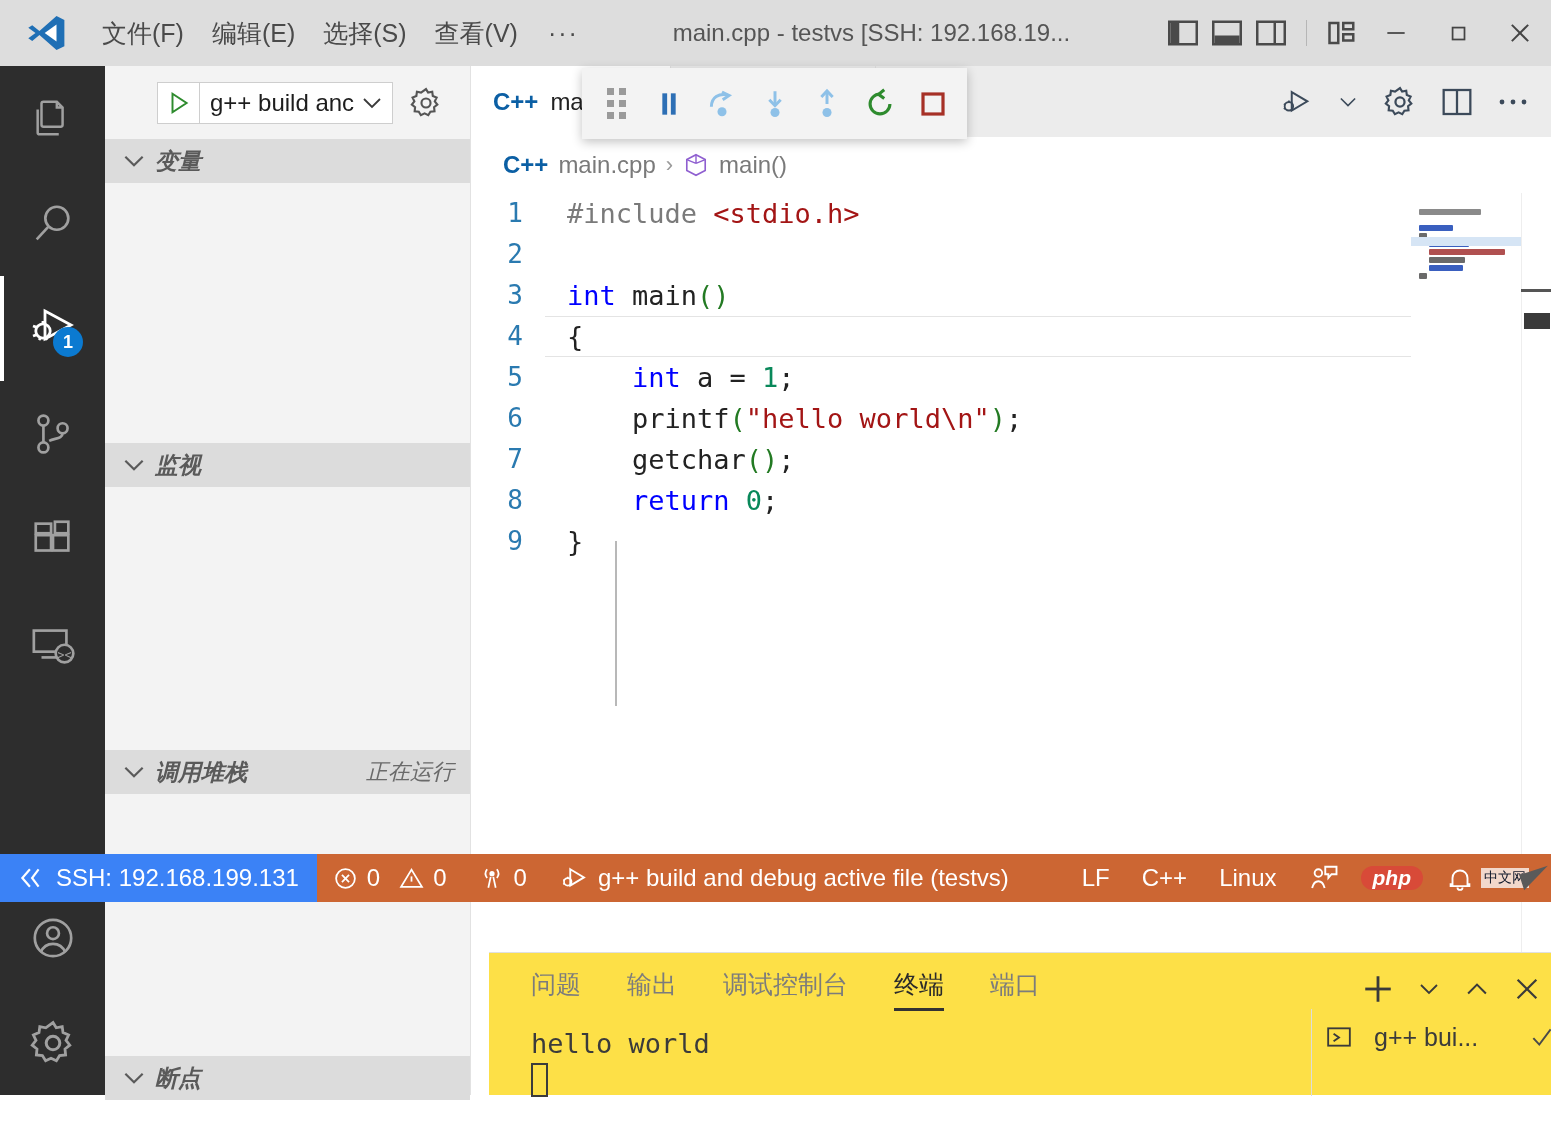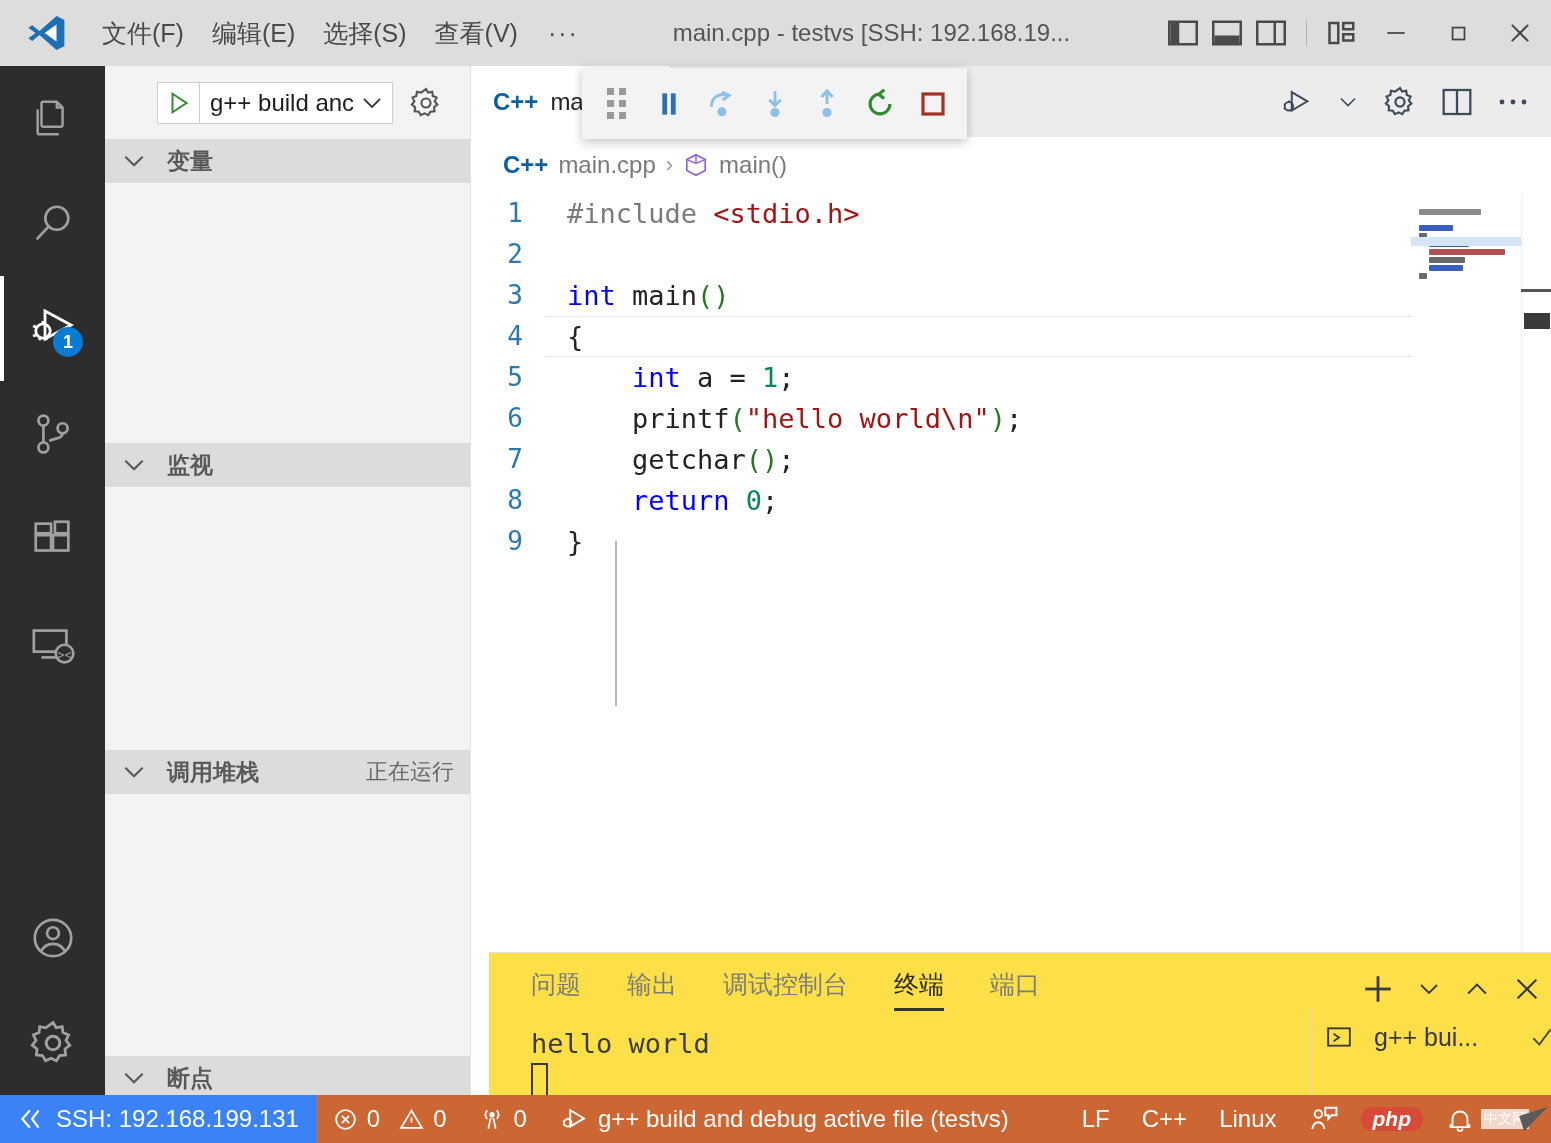--- a/index.html
+++ b/index.html
@@ -1,21 +1,21 @@
 <!DOCTYPE html>
 <html><head>
 <meta charset="utf-8">
 <style>
   * { box-sizing: border-box; margin: 0; padding: 0; }
   html, body {
     width: 1551px; height: 1143px;
     font-family: "Liberation Sans", "DejaVu Sans", sans-serif;
     background: #ffffff; overflow: hidden;
   }
-  #app { position: relative; width: 1551px; height: 1143px; }
+  #app { position: relative; width: 1551px; height: 902px; }
 
   
   .titlebar {
     position: absolute; left: 0; top: 0; width: 1551px; height: 66px;
     background: #dddddd; display: flex; align-items: center;
   }
   .vscode-logo { width: 56px; margin-left: 18px; display: flex; justify-content: center; }
   .menu { display: flex; align-items: center; margin-left: 14px; }
   .menu-item {
     font-size: 25px; color: #4a4a4a; padding: 4px 14px; cursor: default;
@@ -72,21 +72,21 @@
   }
   .launch-label {
     font-size: 24px; color: #1d1d1d; padding: 0 6px 0 10px; white-space: nowrap;
     overflow: hidden;
   }
   .launch-chevron { padding-right: 8px; display: flex; align-items: center; }
   .sidebar-gear { margin-left: 16px; display: flex; align-items: center; }
 
   .section-header {
     height: 44px; background: #dcdcdc; display: flex; align-items: center;
-    padding: 0 16px; gap: 20px;
+    padding: 0 16px; gap: 8px; font-style: italic;
   }
   .section-title { font-size: 23px; font-weight: bold; color: #5a5a5a; }
   .section-extra { margin-left: auto; font-size: 22px; color: #6a6a6a; font-weight: normal; }
   .section-body { background: #f3f3f3; }
 
   
   .editor-area {
     position: absolute; left: 471px; top: 66px; width: 1080px; height: 1029px;
     background: #ffffff;
   }
@@ -211,21 +211,21 @@
     flex: 1; background: #cc6633; height: 48px; display: flex; align-items: center;
   }
   .sb-item { display: flex; align-items: center; gap: 9px; padding: 0 16px; white-space: nowrap; }
   .sb-right { margin-left: auto; display: flex; align-items: center; }
   .php-badge {
     background: #d84a38; color: #fff; font-style: italic; font-size: 21px; font-weight: bold;
     border-radius: 20px; padding: 0 12px; margin: 0 6px;
   }
   .wm-box {
     display: inline-flex; align-items: center; gap: 2px; background: rgba(255,255,255,.75);
-    color: #ffffff; font-size: 14px; padding: 1px 3px;
+    color: #0f172a; font-size: 14px; padding: 1px 3px;
   }
   .wm-cursor {
     width: 0; height: 0; border-left: 30px solid #5a5a5a; border-bottom: 16px solid transparent;
     transform: rotate(-18deg); margin-left: -8px;
   }
   svg { display: block; }
 </style>
 </head>
 <body>
 

